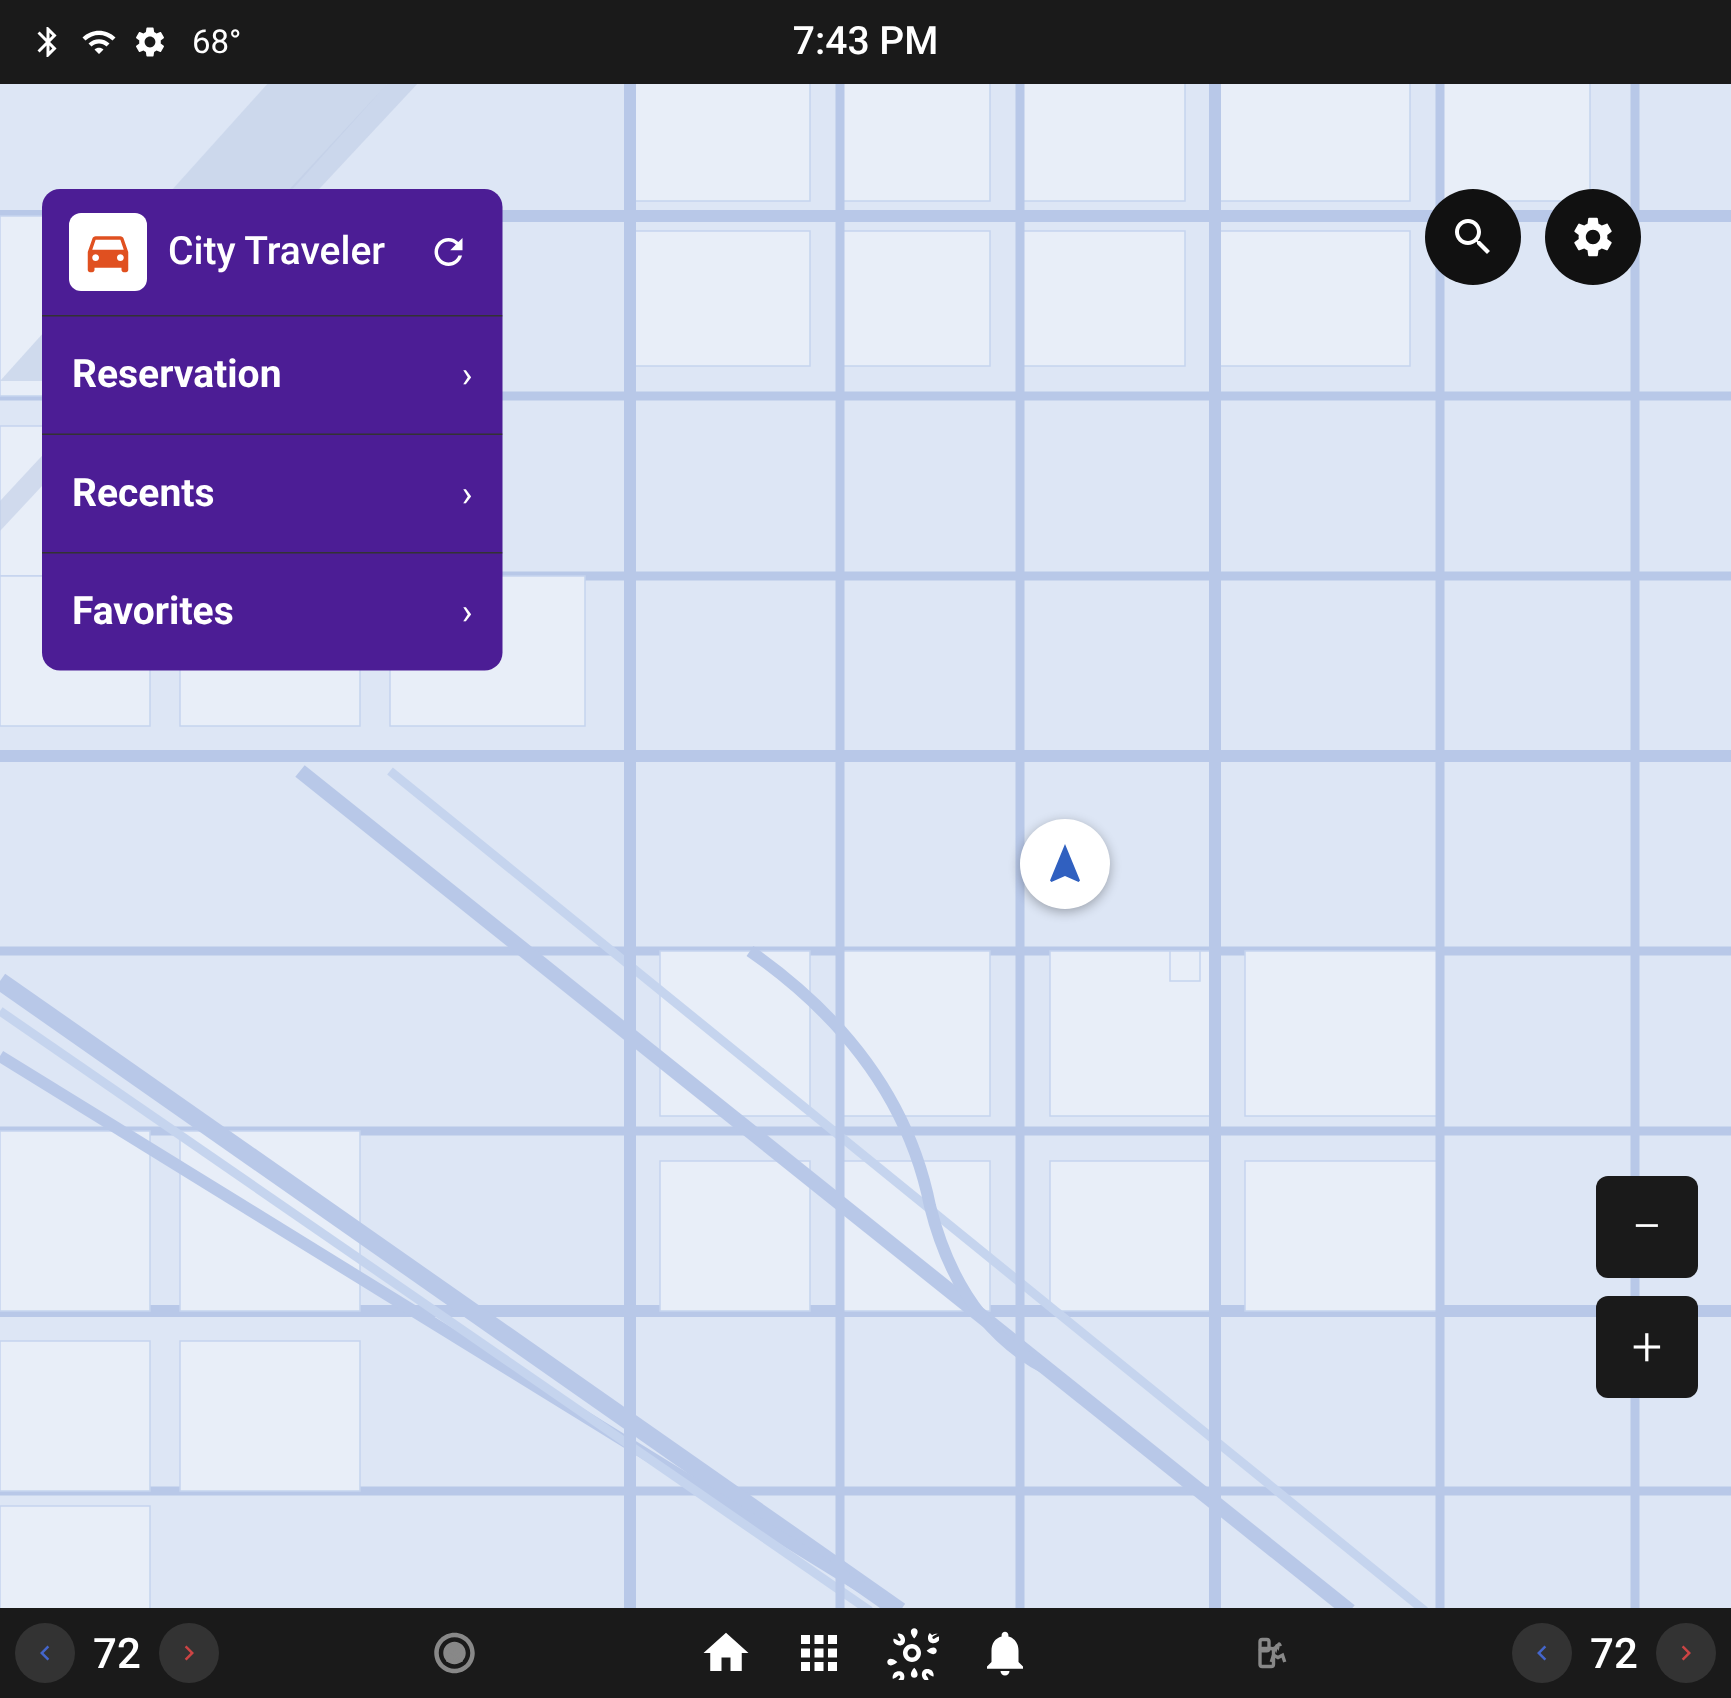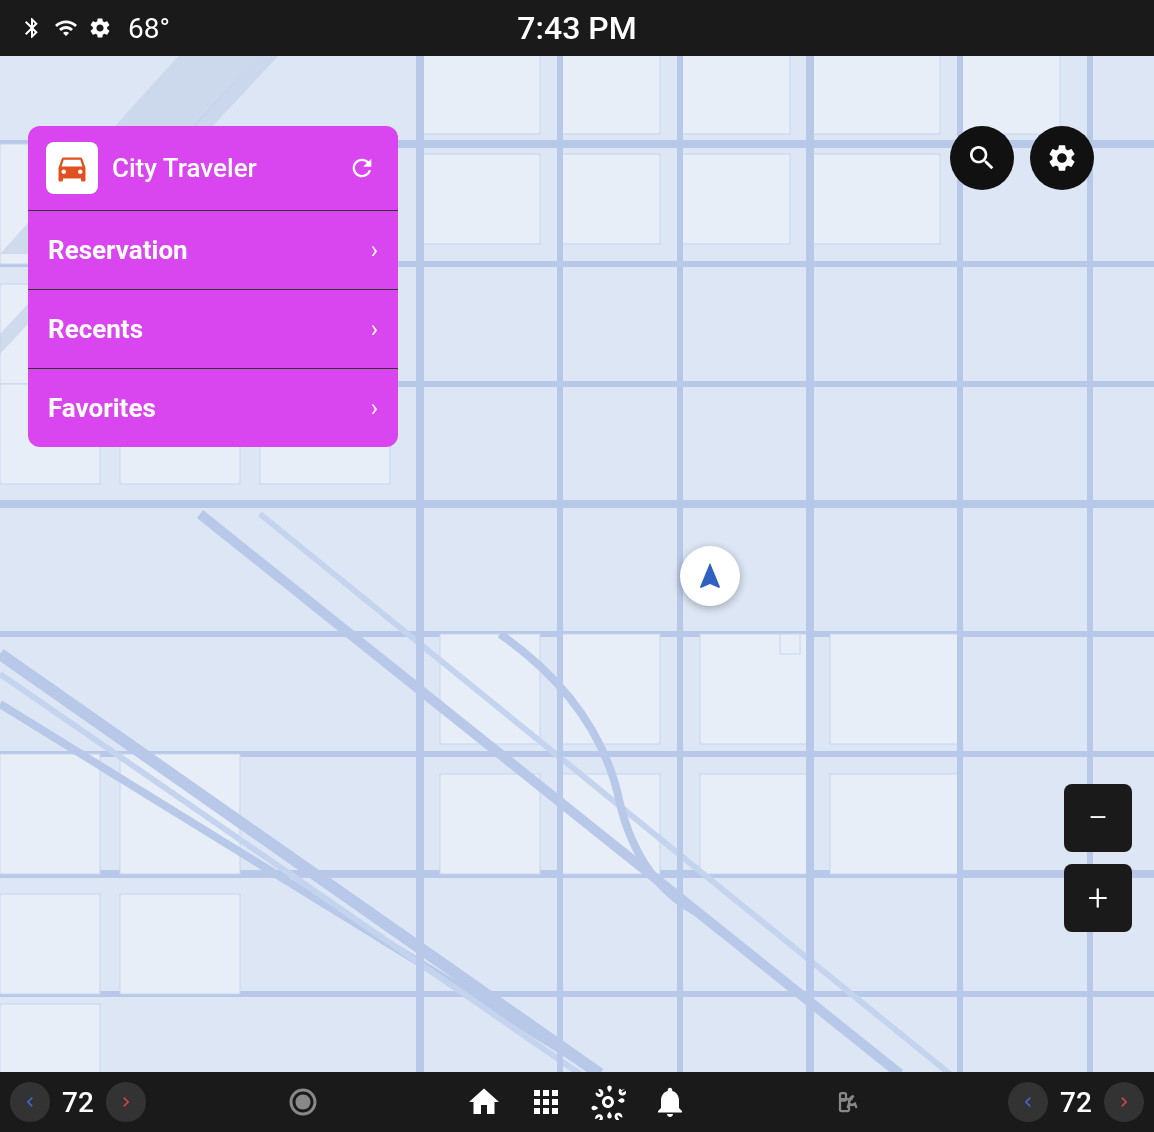--- a/index.html
+++ b/index.html
@@ -29,27 +29,27 @@
       align-items: center;
       gap: 10px;
     }
     .status-icon {
       width: 24px;
       height: 24px;
       fill: white;
     }
     .status-temp {
       color: white;
-      font-size: 28px;
+      font-size: 22px;
       font-weight: 400;
       margin-left: 6px;
     }
     .status-time {
       color: white;
-      font-size: 32px;
+      font-size: 26px;
       font-weight: 500;
       position: absolute;
       left: 50%;
       transform: translateX(-50%);
     }
 
     
     #map-area {
       position: absolute;
       top: 56px;
@@ -64,22 +64,22 @@
     #map-svg {
       width: 100%;
       height: 100%;
     }
 
     
     #app-panel {
       position: absolute;
       top: 70px;
       left: 28px;
-      width: 370px;
-      background: #d946ef;
+      width: 307px;
+      background: #4c1d95;
       border-radius: 12px;
       overflow: hidden;
       z-index: 50;
     }
 
     .panel-header {
       display: flex;
       align-items: center;
       padding: 16px 18px;
       gap: 14px;

